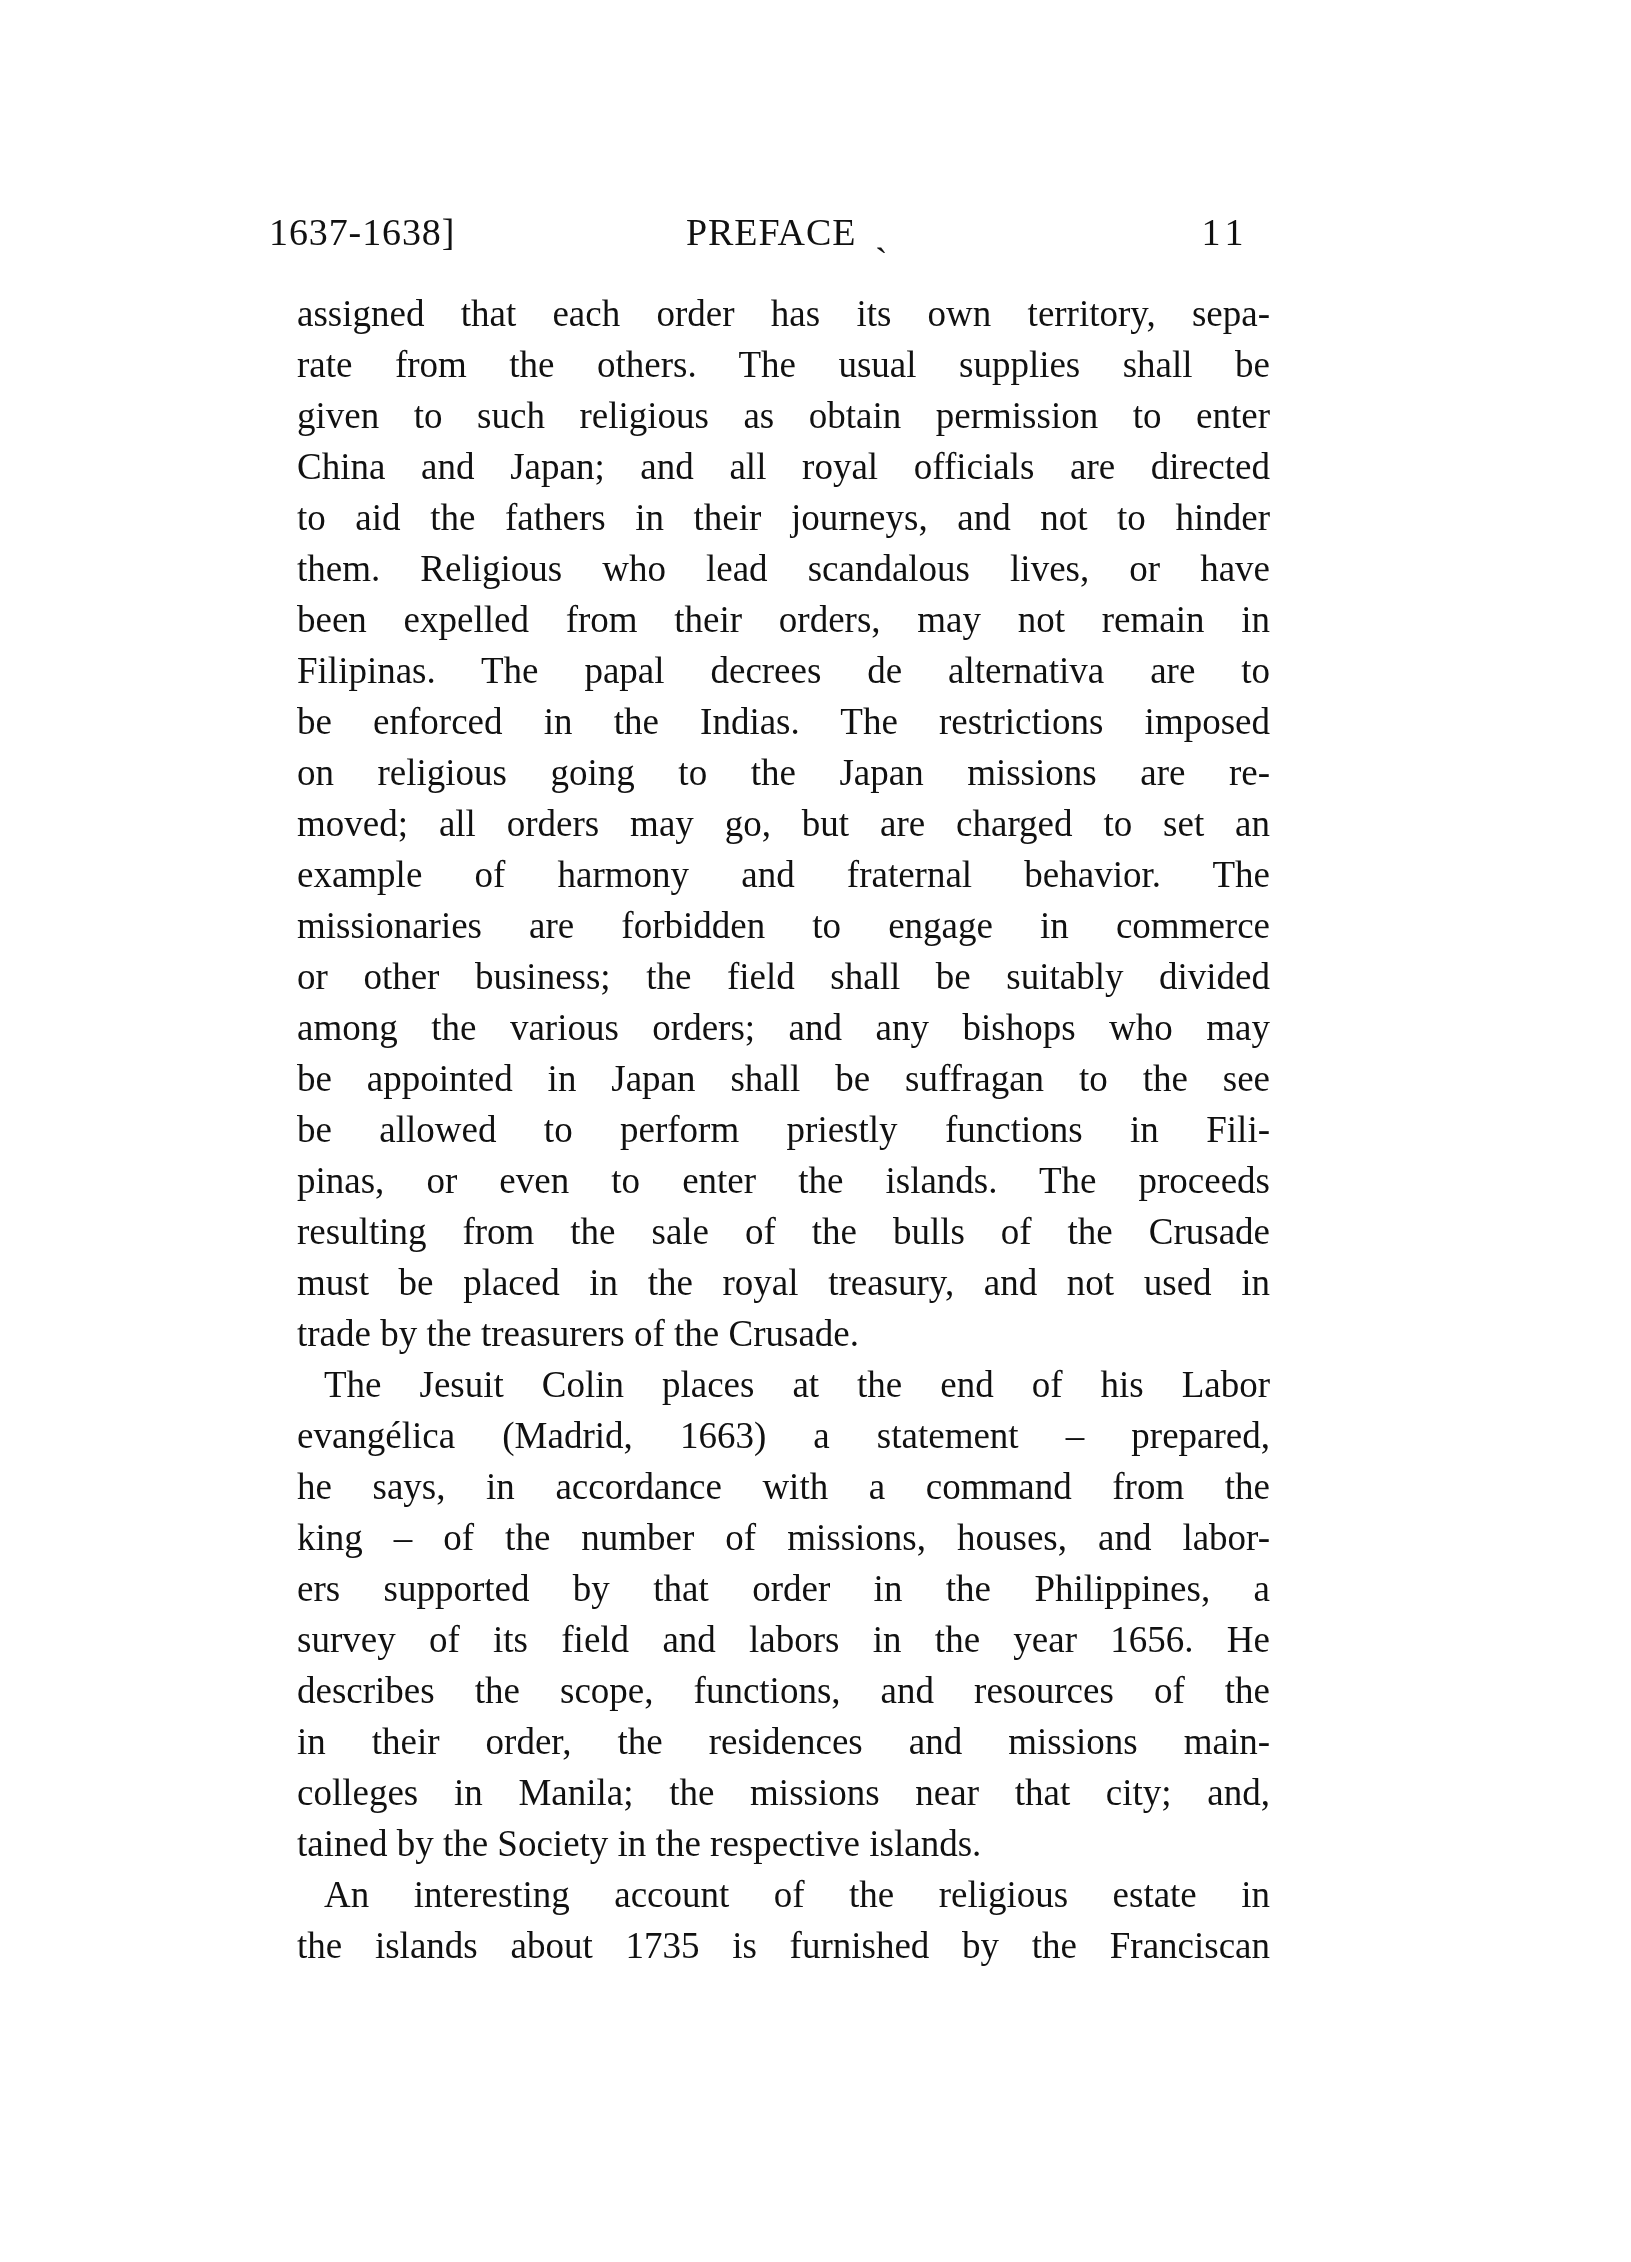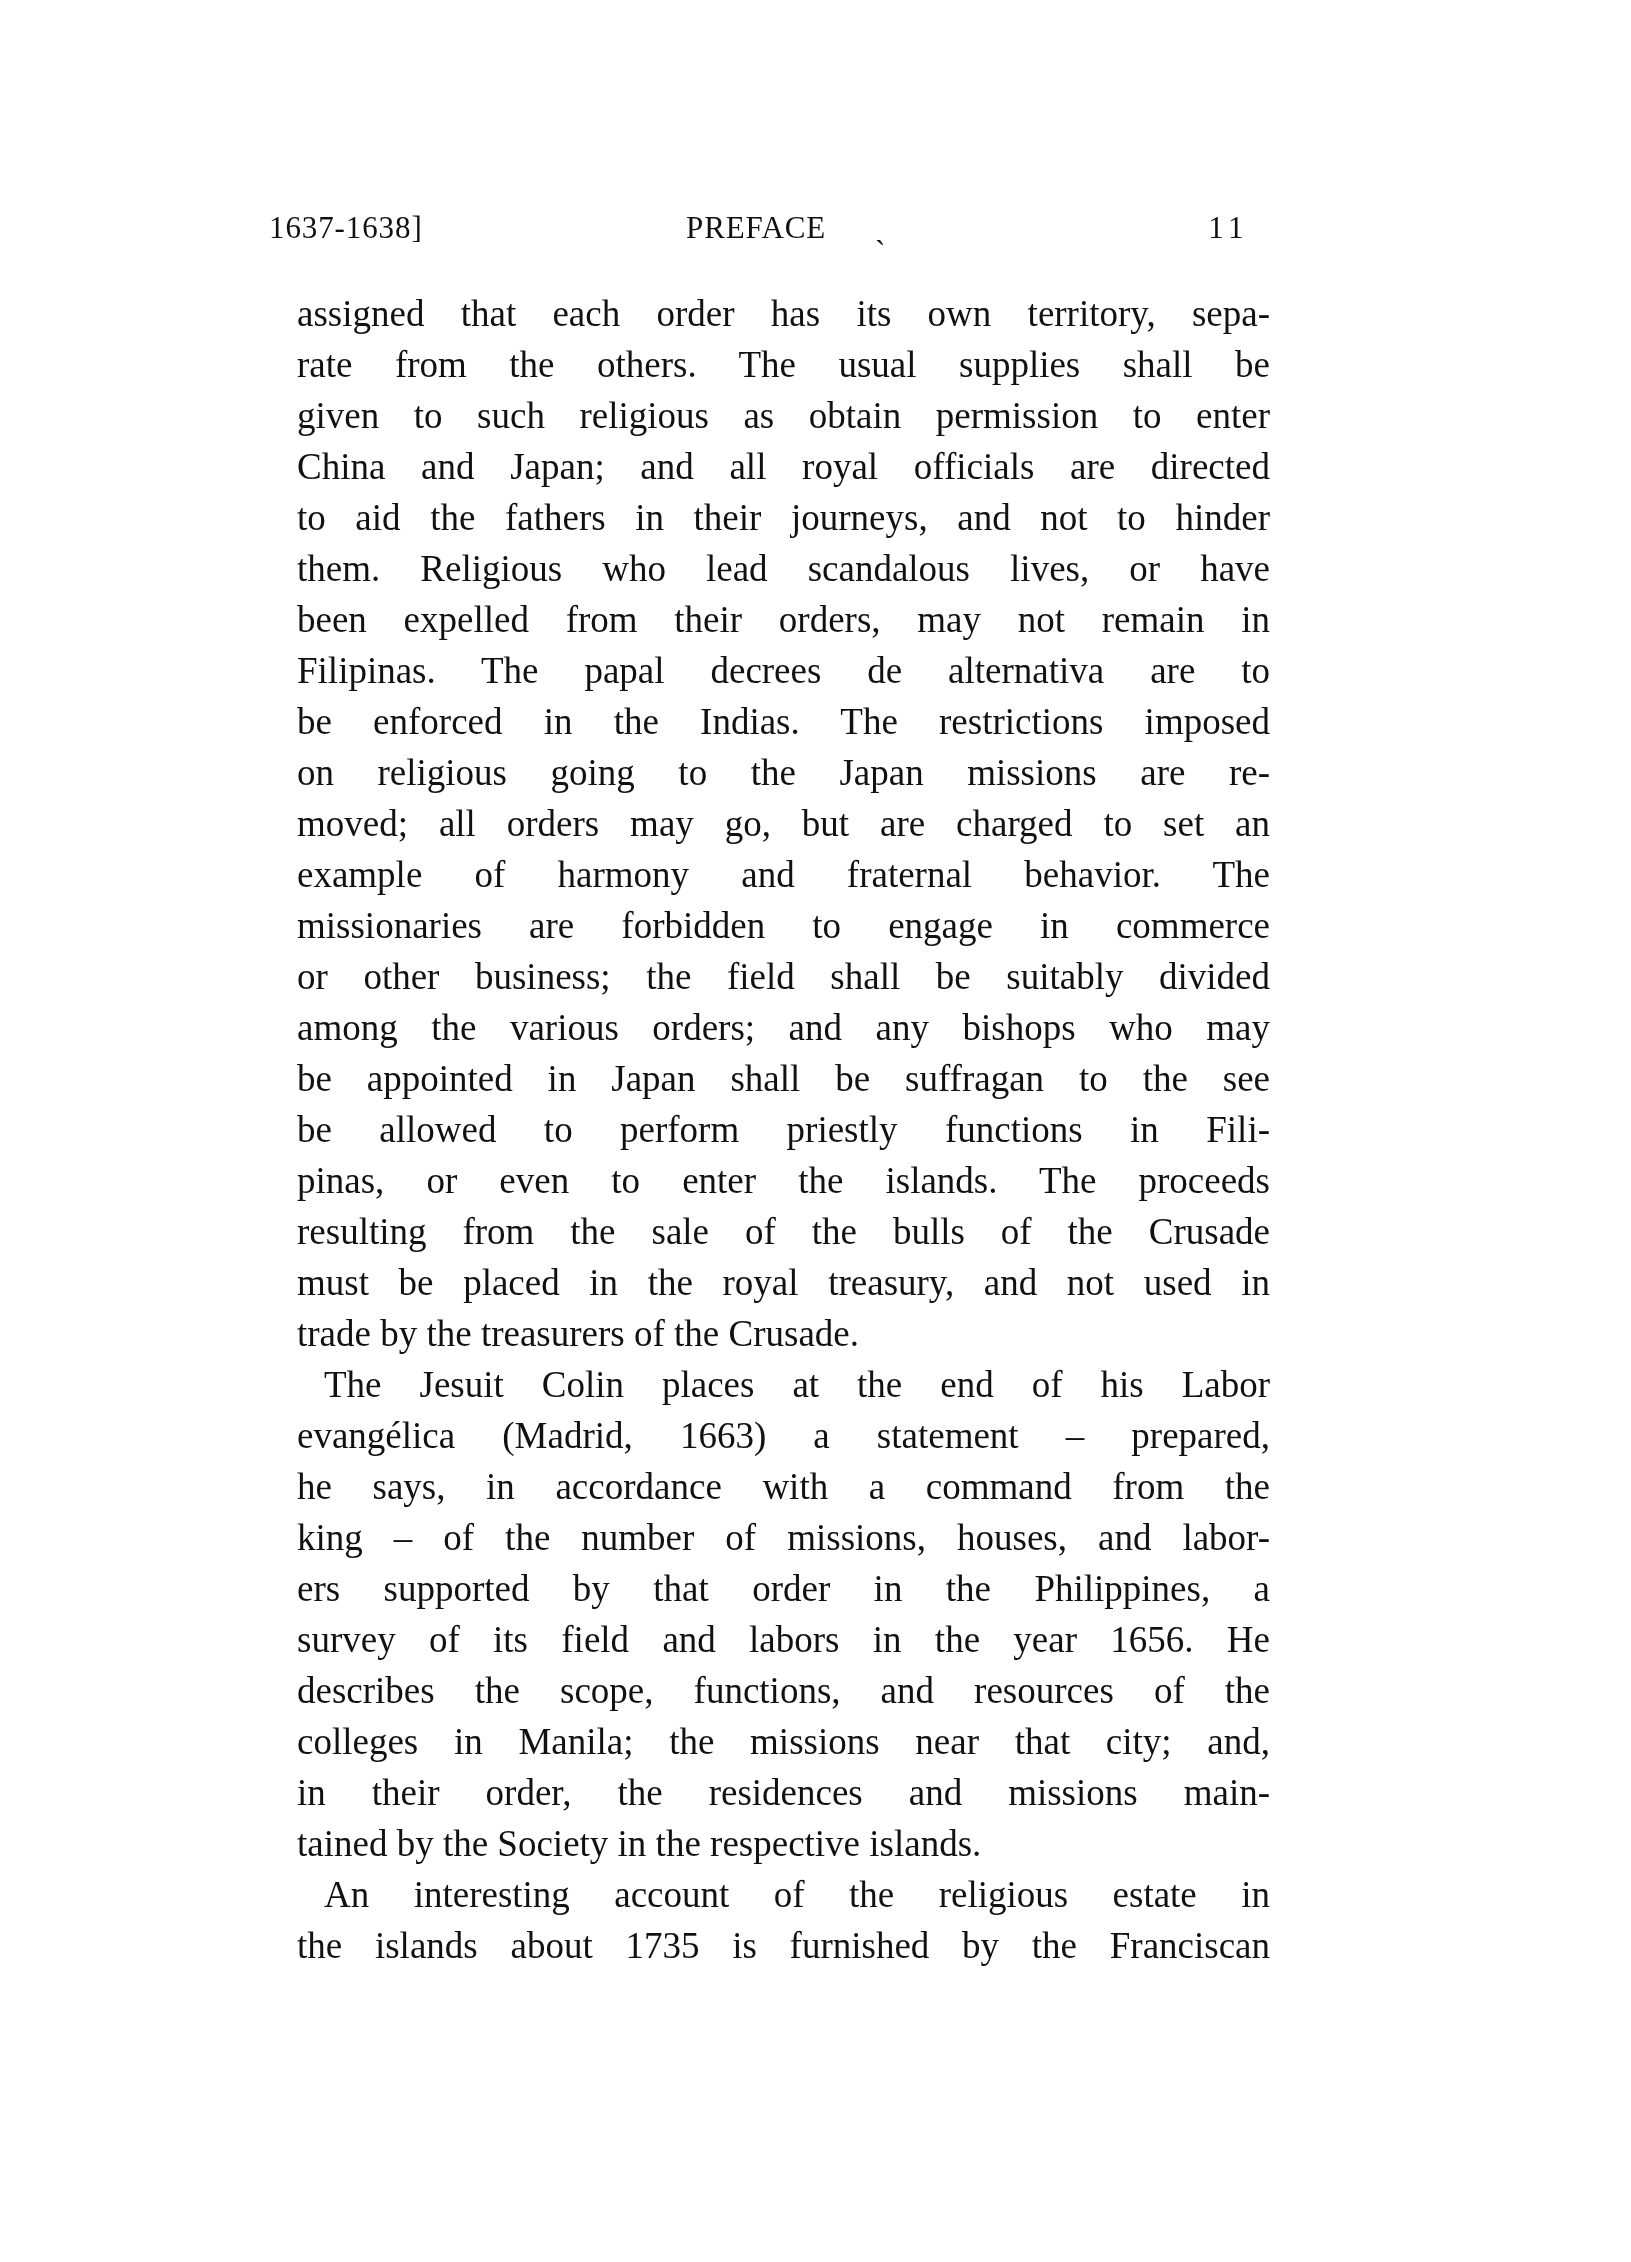--- a/index.html
+++ b/index.html
@@ -1,19 +1,19 @@
 <!DOCTYPE html>
 <html style="font-size:14.5px"><head>
 <meta charset="utf-8">
 <style>
   html, body { margin: 0; padding: 0; background: #ffffff; }
   body { width: 1631px; height: 2262px; position: relative; overflow: hidden; }
   .page { position: absolute; left: 0; top: 0; width: 1631px; height: 2262px; background: #fff; }
   .running-head { position: absolute; top: 210px; left: 269px; width: 980px; height: 36px;
-    font-family: "Liberation Serif", "DejaVu Serif", serif; font-size: 31px; color: #111; }
+    font-family: "Liberation Serif", "DejaVu Serif", serif; font-size: 38px; color: #111; }
   .rh-left { position: absolute; left: 0; top: 0; letter-spacing: 0.9px; }
   .rh-center { position: absolute; left: 417px; top: 0; letter-spacing: 0.9px; }
   .rh-mark { position: absolute; left: 606px; top: 0; }
   .rh-right { position: absolute; right: 0; top: 0; letter-spacing: 5.4px; }
   .body-text { position: absolute; left: 273px; top: 288px; width: 973px;
     font-family: "Liberation Serif", "DejaVu Serif", serif; font-size: 37px; color: #111; margin-left: 24px; }
   .line { height: 51px; line-height: 51px; white-space: nowrap; text-align: justify; text-align-last: justify; overflow: hidden; }
   .line.last { text-align-last: left; }
   .line.indent { padding-left: 27px; }
   .it { }
@@ -50,20 +50,20 @@
       <div class="line"><span>resulting from the sale of the bulls of the Crusade</span></div>
       <div class="line"><span>must be placed in the royal treasury, and not used in</span></div>
       <div class="line last"><span>trade by the treasurers of the Crusade.</span></div>
       <div class="line indent"><span>The Jesuit Colin places at the end of his </span><span class="it">Labor</span></div>
       <div class="line"><span class="it">evangélica</span><span> (Madrid, 1663) a statement – prepared,</span></div>
       <div class="line"><span>he says, in accordance with a command from the</span></div>
       <div class="line"><span>king – of the number of missions, houses, and labor-</span></div>
       <div class="line"><span>ers supported by that order in the Philippines, a</span></div>
       <div class="line"><span>survey of its field and labors in the year 1656.  He</span></div>
       <div class="line"><span>describes the scope, functions, and resources of the</span></div>
+      <div class="line"><span>in their order, the residences and missions main-</span></div>
       <div class="line"><span>colleges in Manila; the missions near that city; and,</span></div>
-      <div class="line"><span>in their order, the residences and missions main-</span></div>
       <div class="line last"><span>tained by the Society in the respective islands.</span></div>
       <div class="line indent"><span>An interesting account of the religious estate in</span></div>
       <div class="line"><span>the islands about 1735 is furnished by the Franciscan</span></div>
     </div>
 </div>
 
 
 </body></html>

